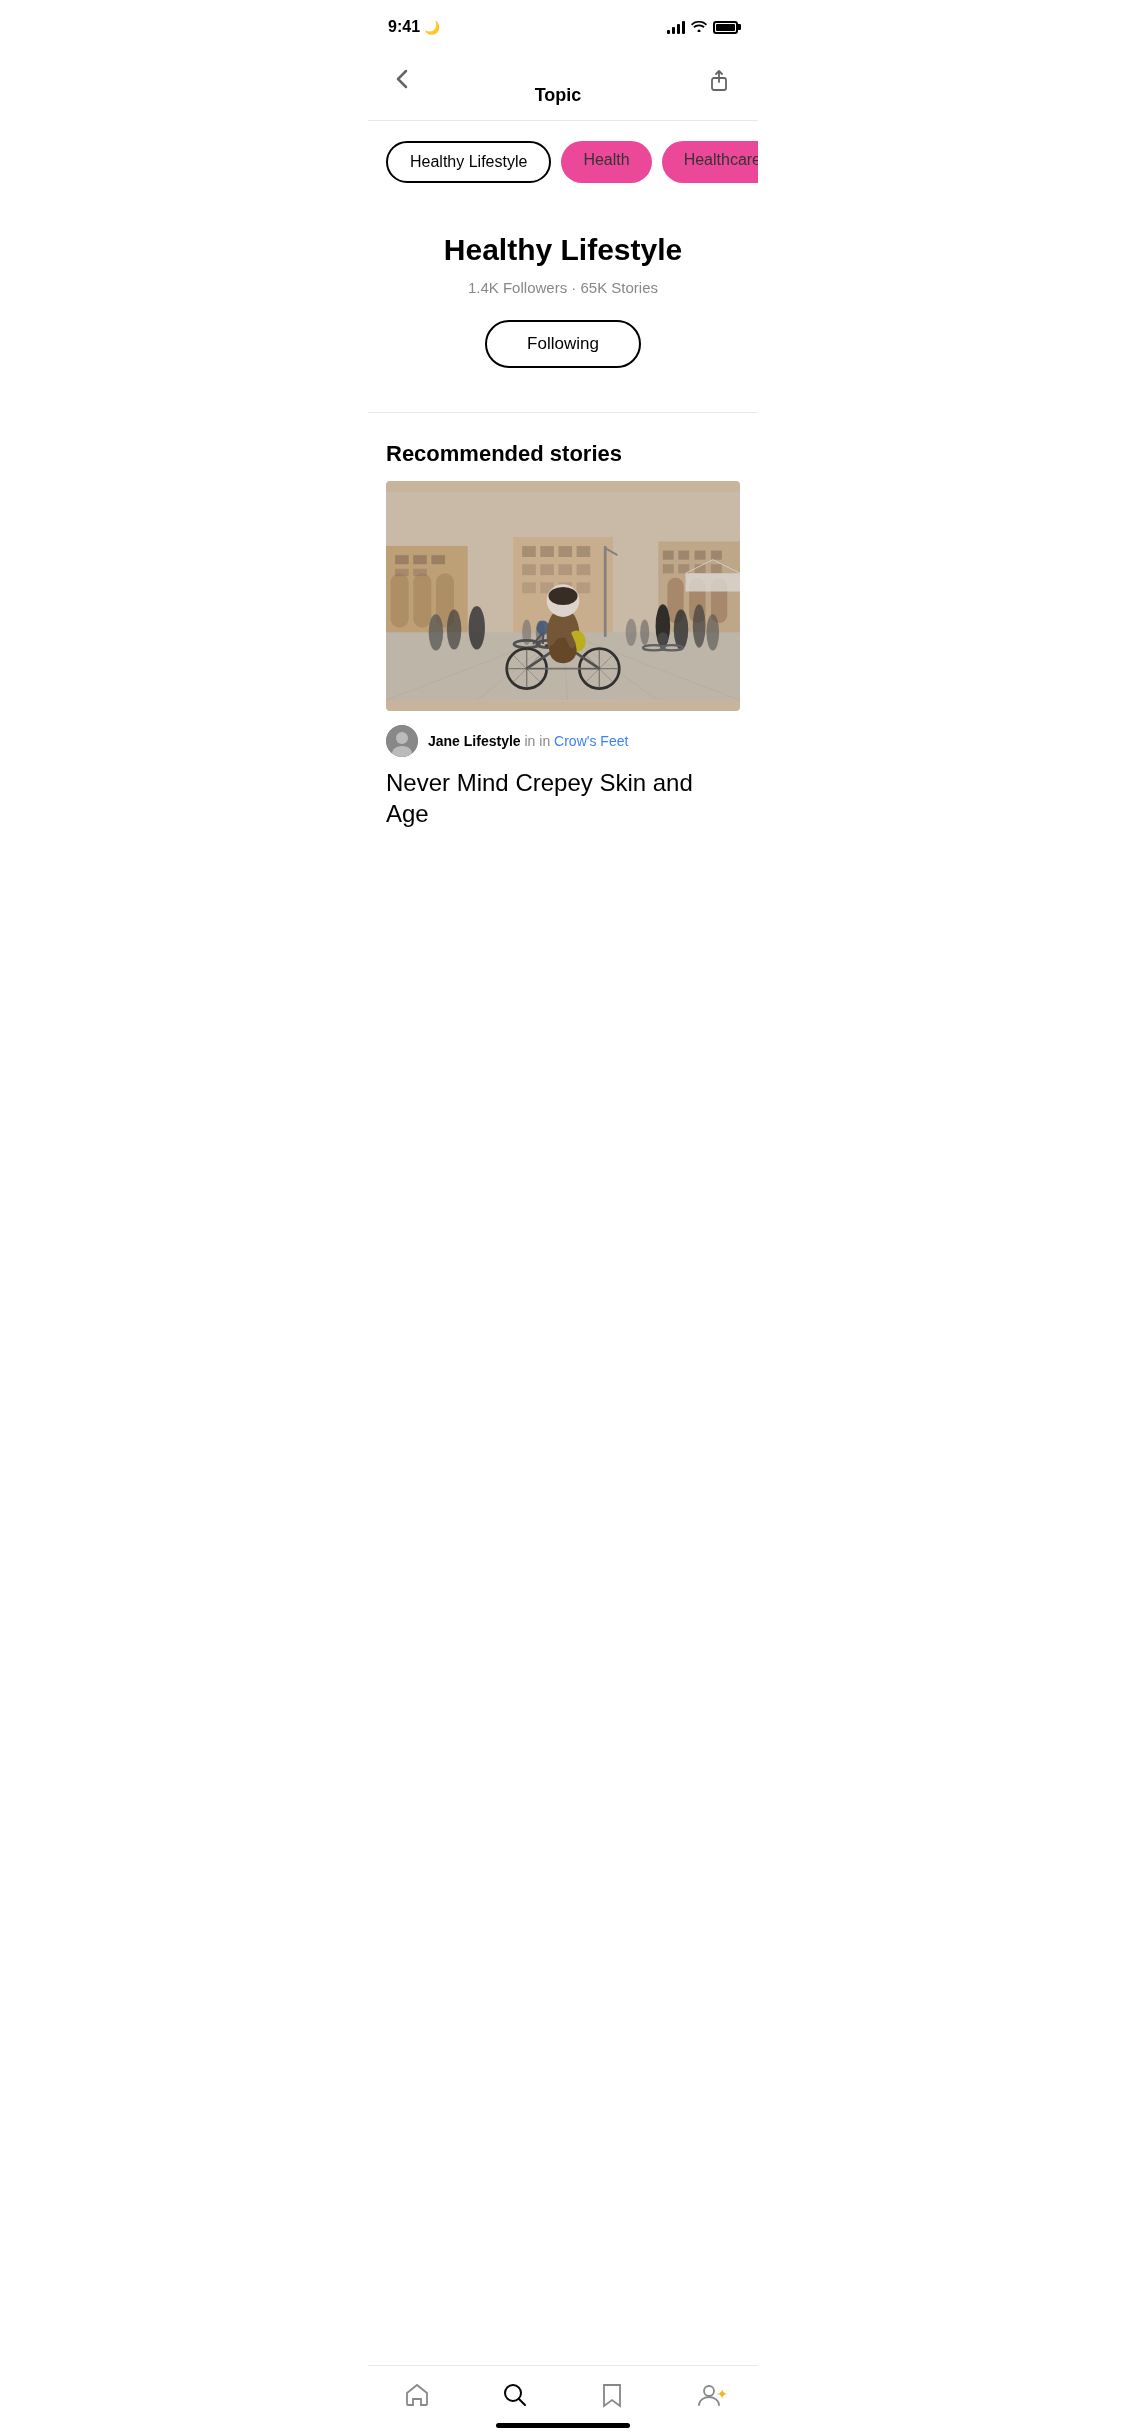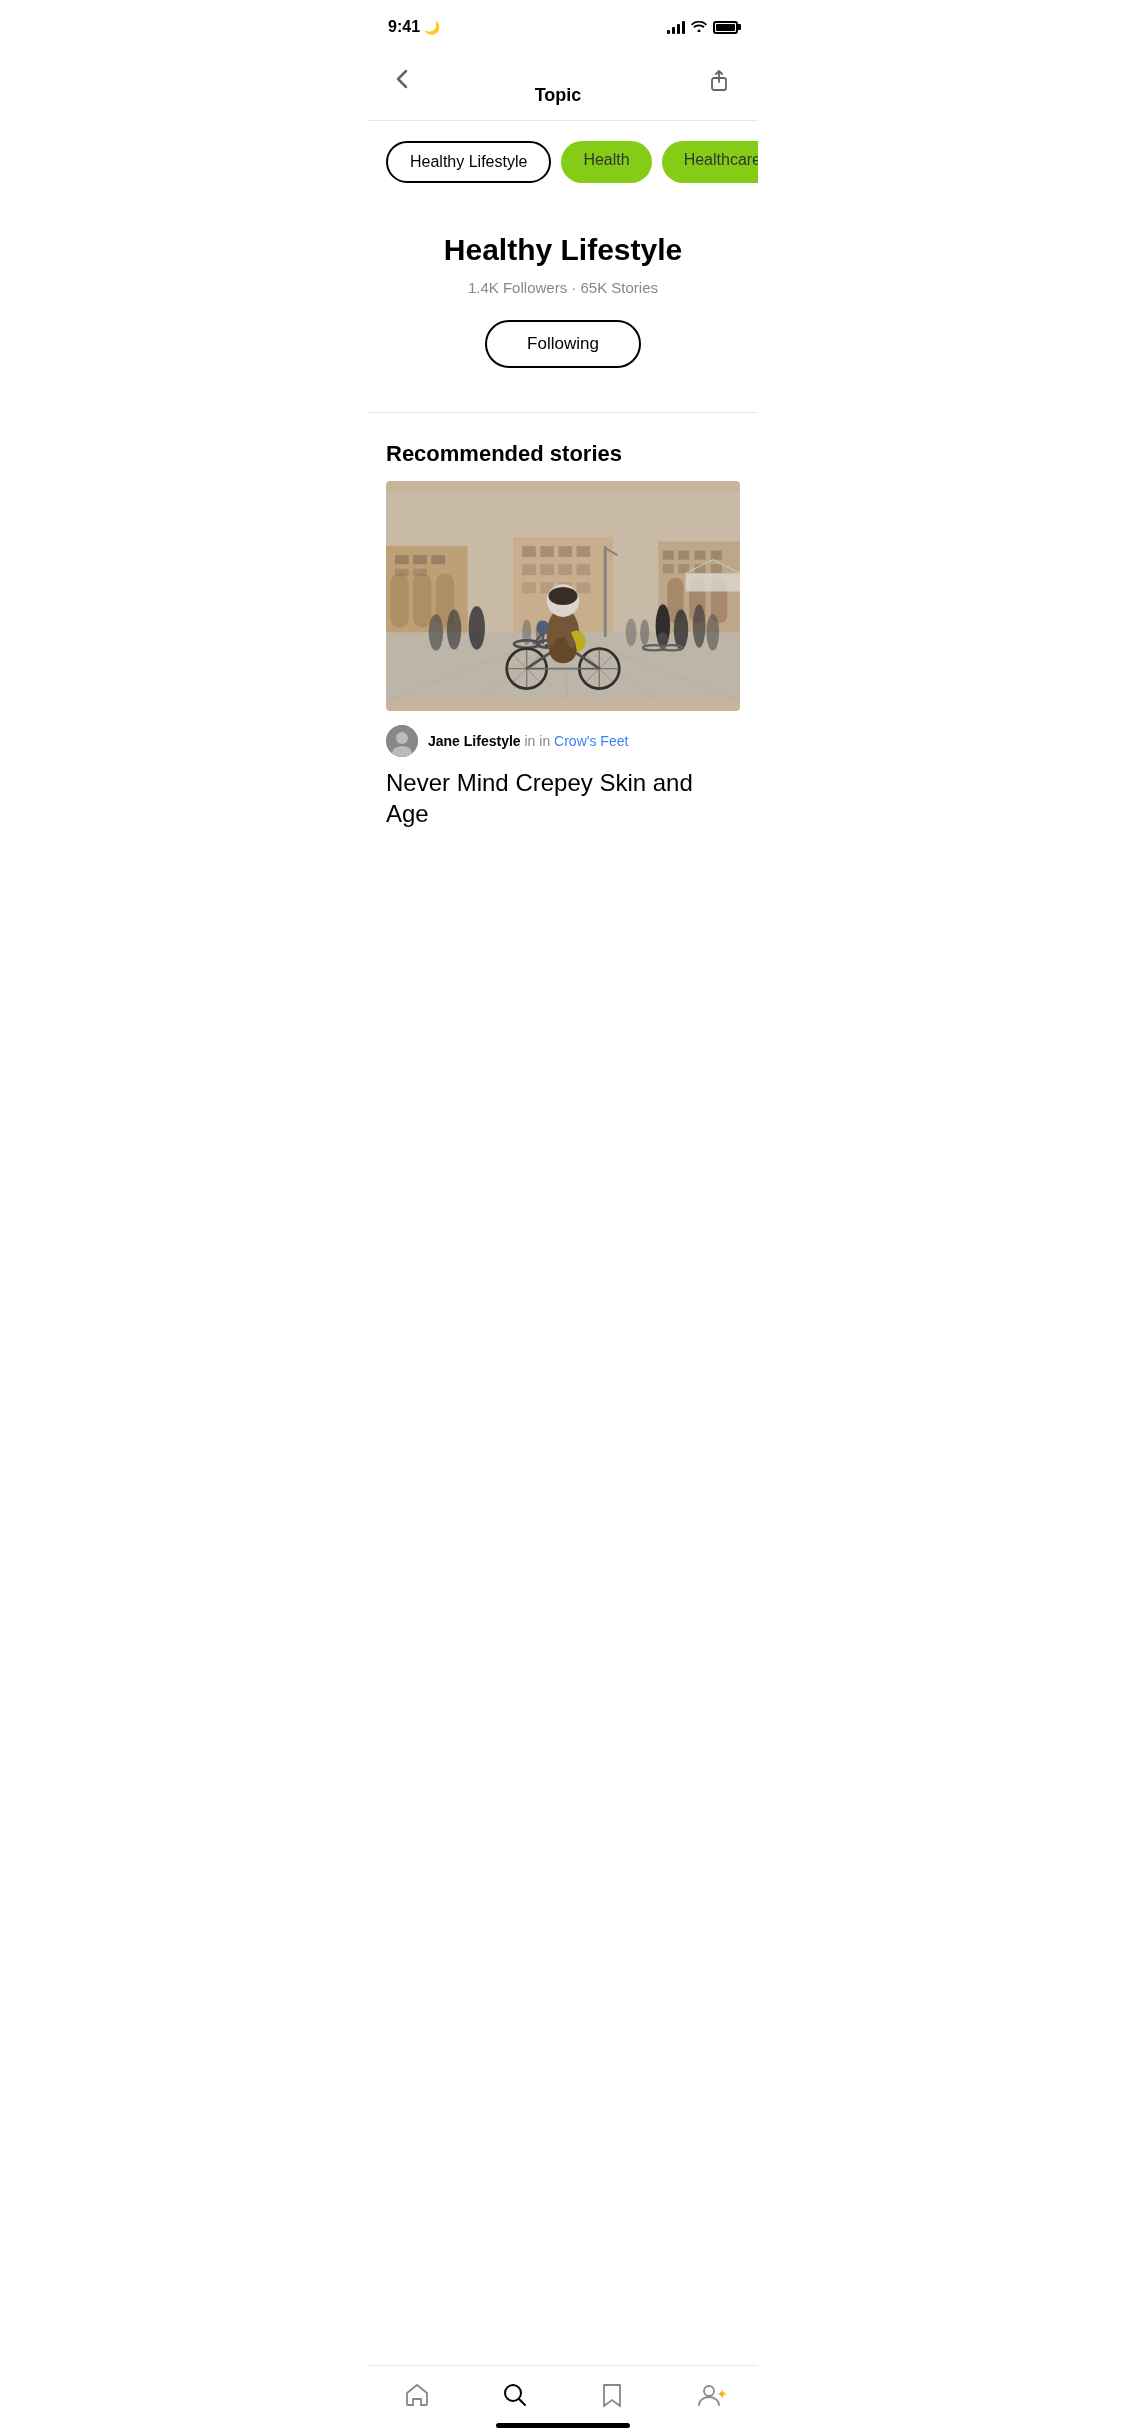--- a/index.html
+++ b/index.html
@@ -79,21 +79,21 @@
       white-space: nowrap;
     }
     .chip-active {
       border: 2px solid #000;
       background: #fff;
       color: #000;
       font-weight: 500;
     }
     .chip-inactive {
       border: none;
-      background: #84cc16;
+      background: #ec4899;
       color: #333;
     }
 
     
     .topic-header {
       text-align: center;
       padding: 30px 20px 20px;
     }
     .topic-name {
       font-size: 30px;

